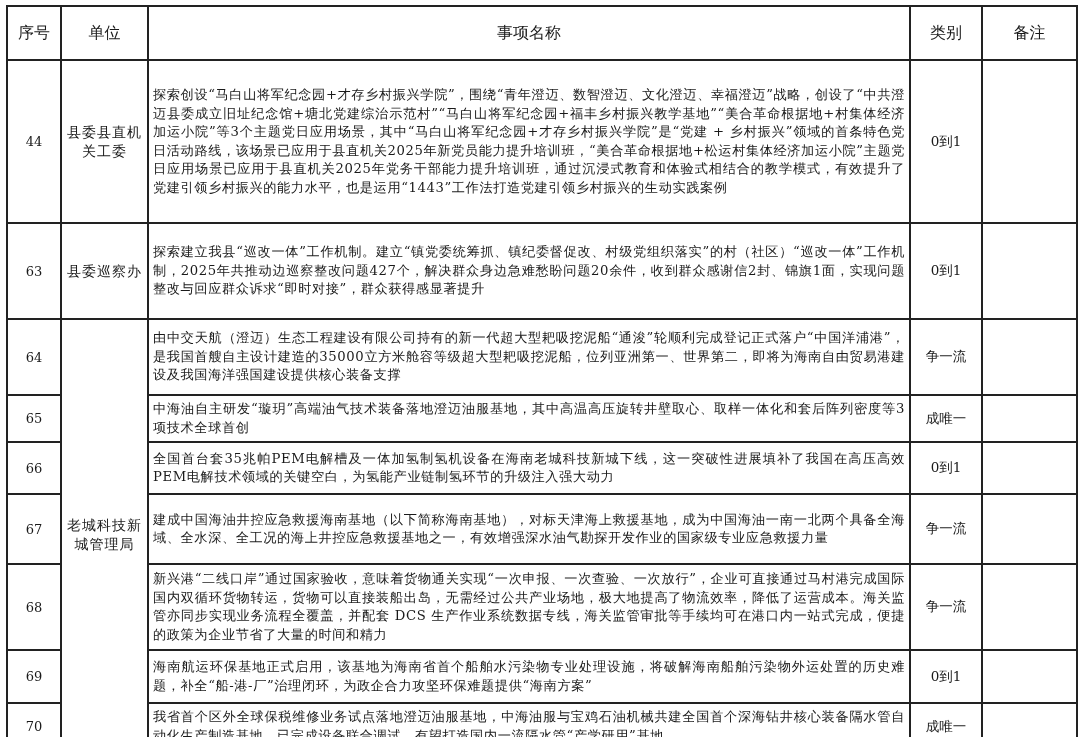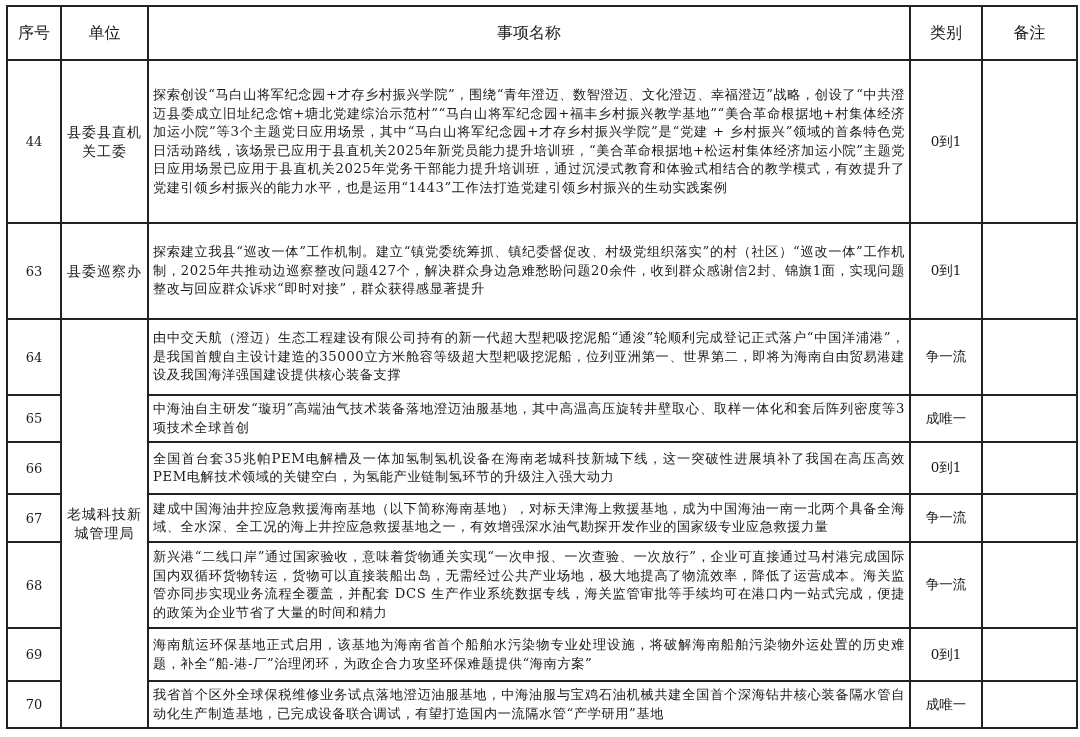--- a/index.html
+++ b/index.html
@@ -59,21 +59,21 @@
       <td class="desc">中海油自主研发“璇玥”高端油气技术装备落地澄迈油服基地，其中高温高压旋转井壁取心、取样一体化和套后阵列密度等3项技术全球首创</td>
       <td class="cat">成唯一</td>
       <td></td>
     </tr>
     <tr style="height:52px">
       <td class="c">66</td>
       <td class="desc">全国首台套35兆帕PEM电解槽及一体加氢制氢机设备在海南老城科技新城下线，这一突破性进展填补了我国在高压高效PEM电解技术领域的关键空白，为氢能产业链制氢环节的升级注入强大动力</td>
       <td class="cat">0到1</td>
       <td></td>
     </tr>
-    <tr style="height:48px">
+    <tr style="height:70px">
       <td class="c">67</td>
       <td class="desc">建成中国海油井控应急救援海南基地（以下简称海南基地），对标天津海上救援基地，成为中国海油一南一北两个具备全海域、全水深、全工况的海上井控应急救援基地之一，有效增强深水油气勘探开发作业的国家级专业应急救援力量</td>
       <td class="cat">争一流</td>
       <td></td>
     </tr>
     <tr style="height:86px">
       <td class="c">68</td>
       <td class="desc">新兴港“二线口岸”通过国家验收，意味着货物通关实现“一次申报、一次查验、一次放行”，企业可直接通过马村港完成国际国内双循环货物转运，货物可以直接装船出岛，无需经过公共产业场地，极大地提高了物流效率，降低了运营成本。海关监管亦同步实现业务流程全覆盖，并配套 DCS 生产作业系统数据专线，海关监管审批等手续均可在港口内一站式完成，便捷的政策为企业节省了大量的时间和精力</td>
       <td class="cat">争一流</td>
       <td></td>

